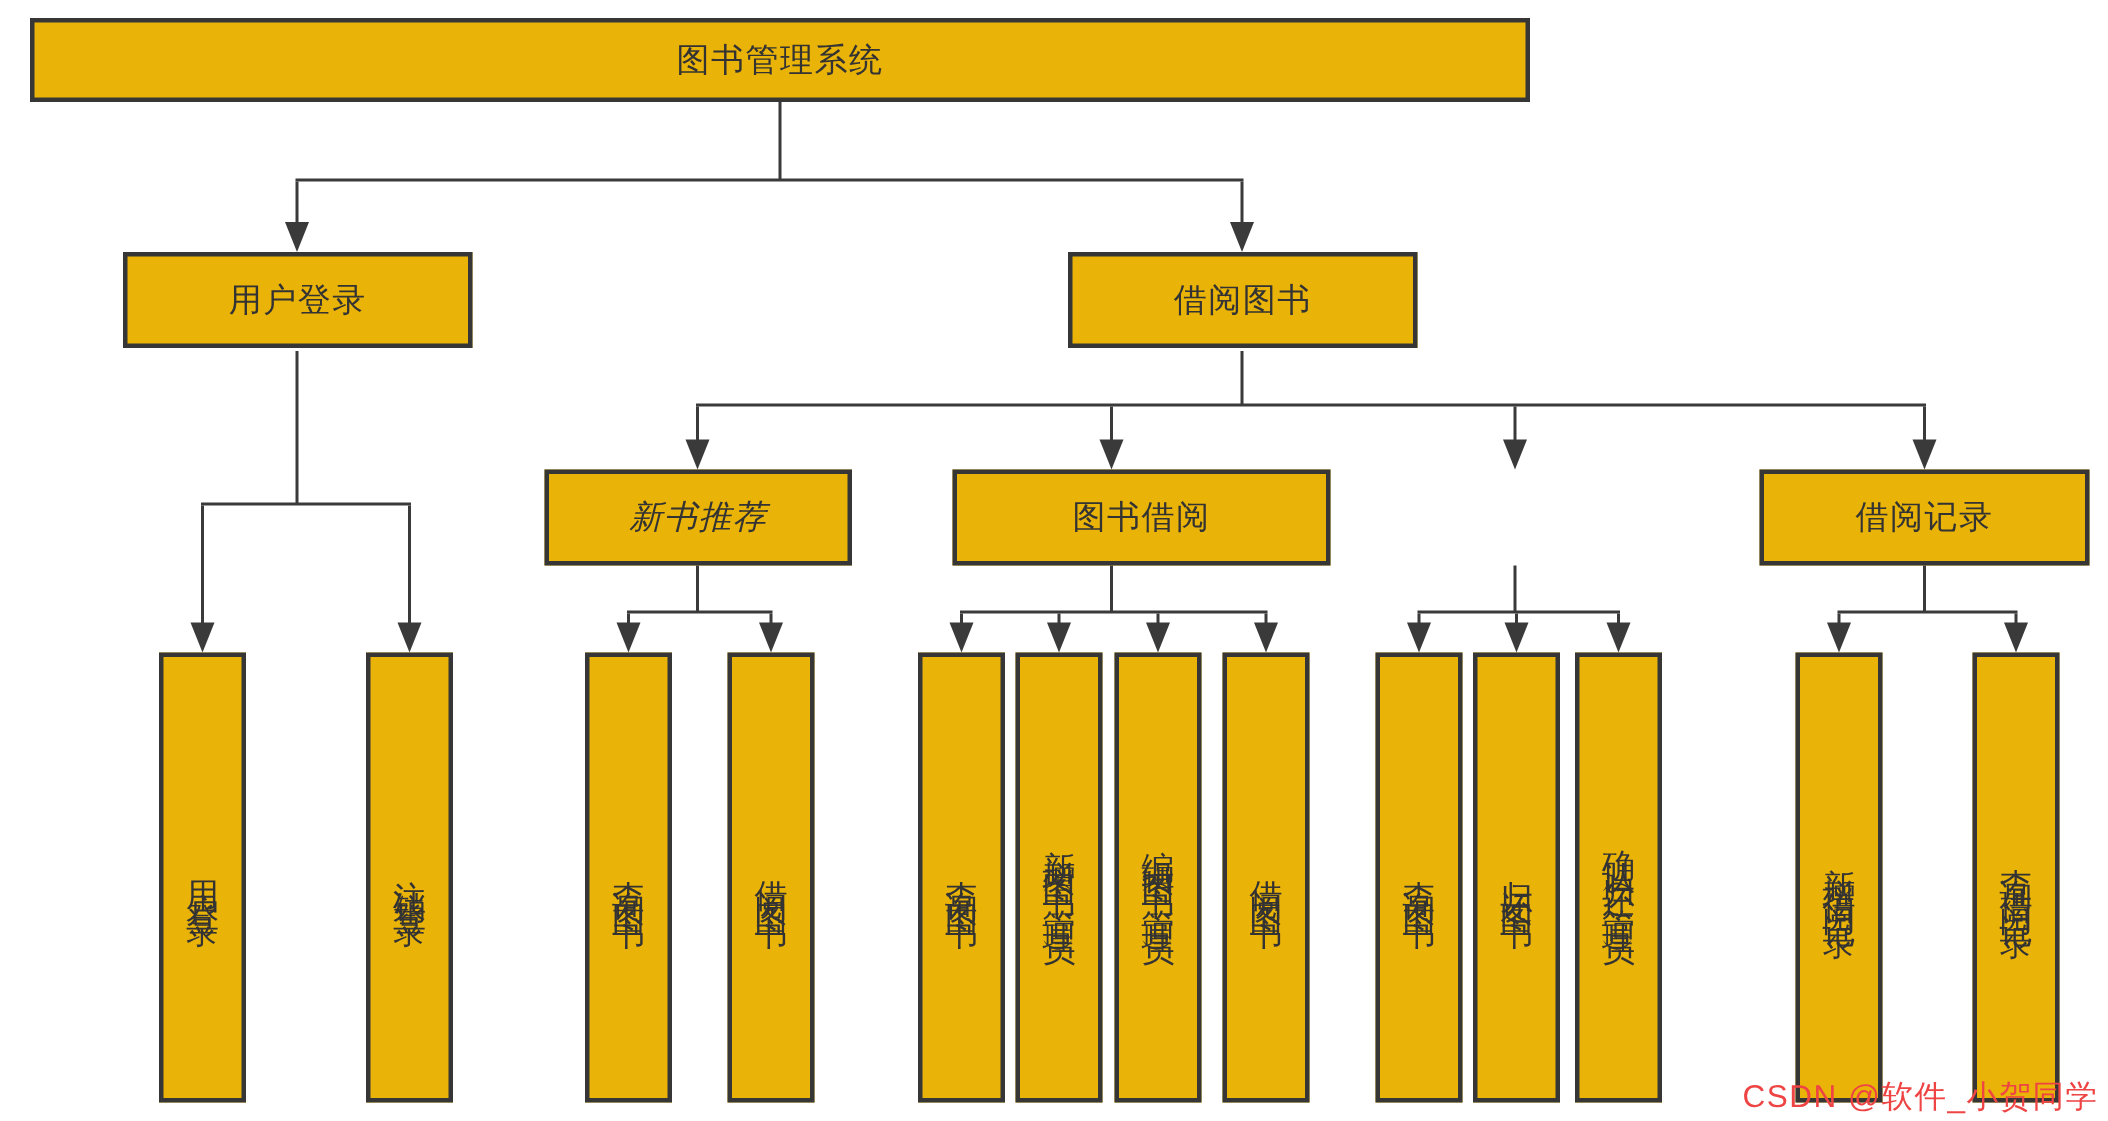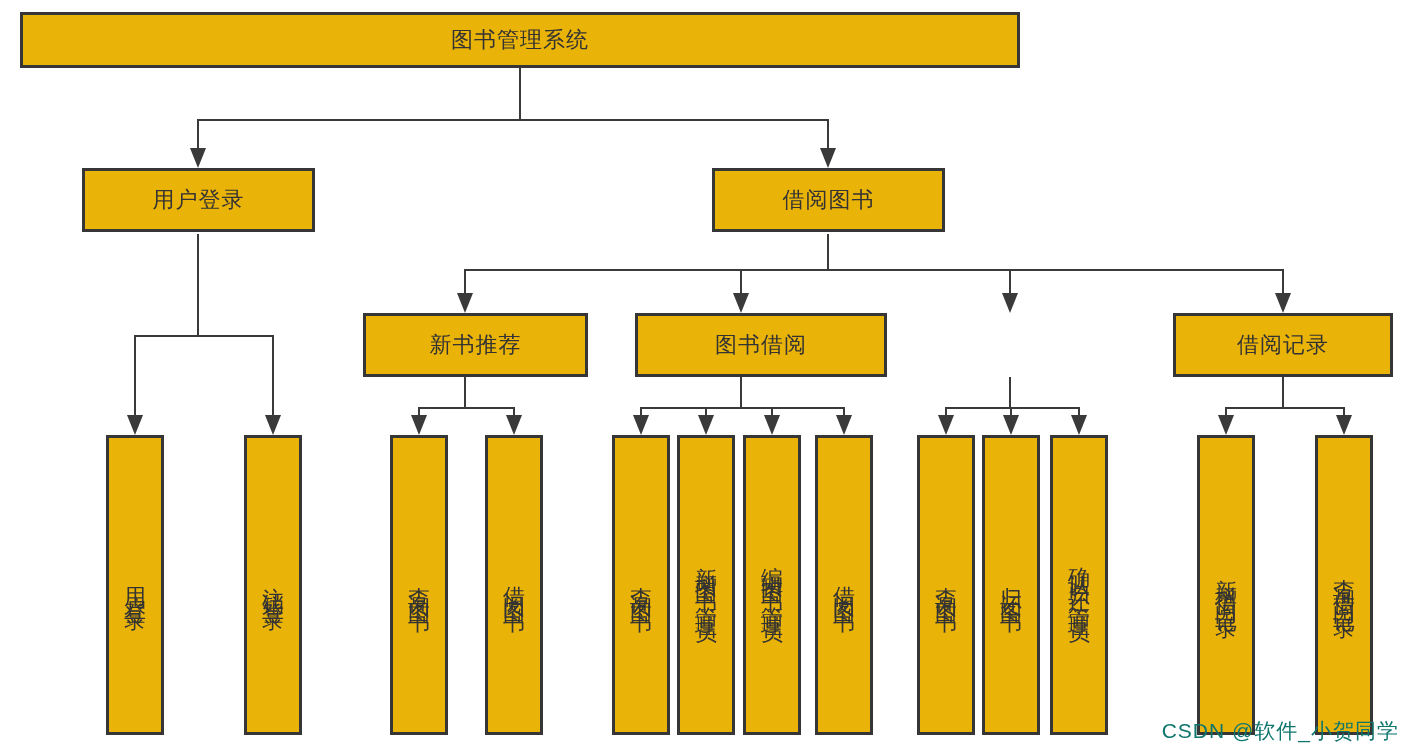--- a/index.html
+++ b/index.html
@@ -16,42 +16,42 @@
     writing-mode:vertical-rl;text-orientation:mixed;letter-spacing:8px;
     font-size:22px;line-height:1;white-space:nowrap;
   }
   .line{position:absolute;background:#3a3a3a;}
   .arrow{
     position:absolute;width:0;height:0;
     border-left:8px solid transparent;border-right:8px solid transparent;
     border-top:20px solid #3a3a3a;
   }
   .watermark{
-    position:absolute;right:6px;bottom:2px;font-size:21px;color:#0f766e;
+    position:absolute;right:6px;bottom:2px;font-size:21px;color:#ef4444;
     letter-spacing:1px;
   }
 </style>
 </head>
 <body>
 
 <div id="stage">
 
   <div class="node" style="left:20px;top:12px;width:1000px;height:56px;">
     <span>图书管理系统</span>
   </div>
 
   <div class="node" style="left:82px;top:168px;width:233px;height:64px;">
     <span>用户登录</span>
   </div>
 
   <div class="node" style="left:712px;top:168px;width:233px;height:64px;">
     <span>借阅图书</span>
   </div>
 
-  <div class="node" style="left:363px;top:313px;width:225px;height:64px;">
+  <div class="node" style="left:363px;top:313px;width:205px;height:64px;font-style:italic;">
     <span>新书推荐</span>
   </div>
 
   <div class="node" style="left:635px;top:313px;width:252px;height:64px;">
     <span>图书借阅</span>
   </div>
 
 
   <div class="node" style="left:1173px;top:313px;width:220px;height:64px;">
     <span>借阅记录</span>

